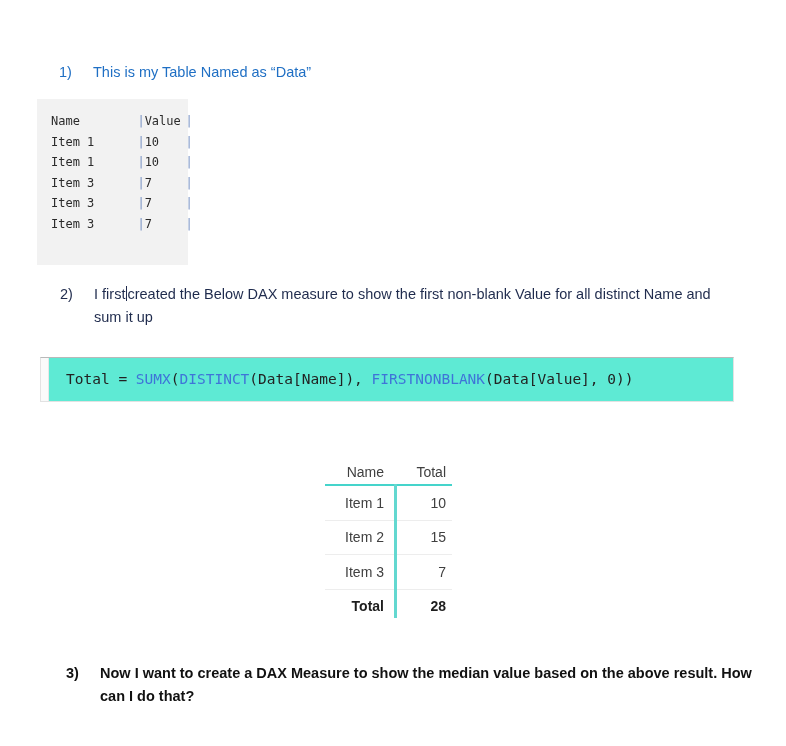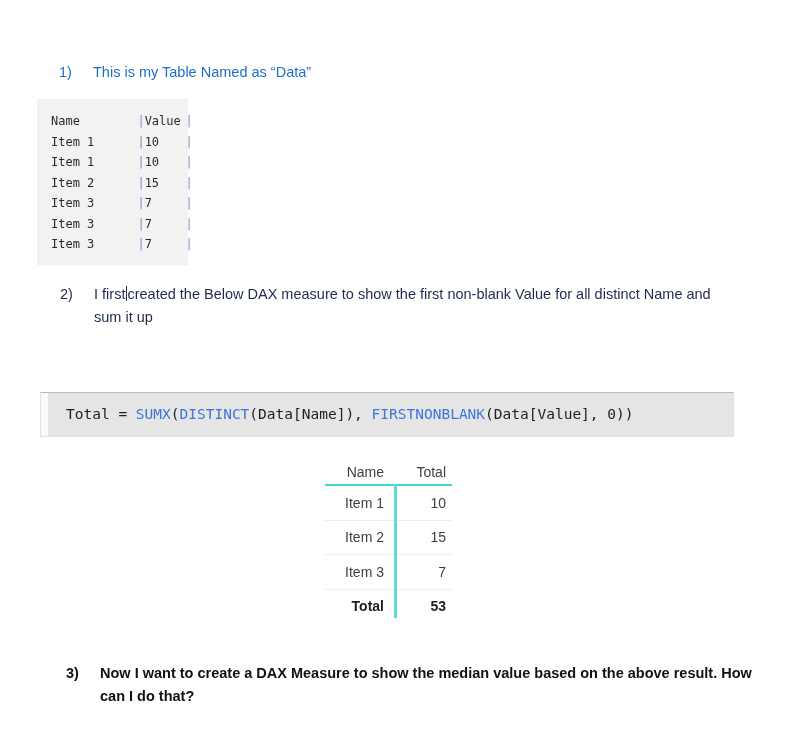--- a/index.html
+++ b/index.html
@@ -115,24 +115,23 @@
   }
 
   
   #formula-box {
     position: absolute;
     left: 40px;
     top: 357px;
     width: 694px;
     height: 45px;
     box-sizing: border-box;
-    background: #e5e5e5;
+    background: #5eead4;
     border: 1px solid #e2e2e2;
     border-top: 1px solid #b9b9b9;
-    margin-top: 35px;
   }
   #formula-gutter {
     position: absolute;
     left: 0;
     top: 0;
     width: 8px;
     height: 100%;
     background: #fafafa;
     border-right: 1px solid #e7e7e7;
     box-sizing: border-box;
@@ -206,21 +205,20 @@
   <span class="list-body"><span>This is my Table Named as </span><span class="strong-blue">“Data”</span></span>
 </div>
 
 <div id="data-block">
   <div class="drow"><span class="cell-name">Name</span><span class="pipe">|</span><span class="cell-val">Value</span><span class="pipe">|</span></div>
 
   <div class="drow"><span class="cell-name">Item 1</span><span class="pipe">|</span><span class="cell-val">10</span><span class="pipe">|</span></div>
 
   <div class="drow"><span class="cell-name">Item 1</span><span class="pipe">|</span><span class="cell-val">10</span><span class="pipe">|</span></div>
 
-  <div class="drow"><span class="cell-name">Item 2</span><span class="pipe">|</span><span class="cell-val">15</span><span class="pipe">|</span></div>
 
   <div class="drow"><span class="cell-name">Item 3</span><span class="pipe">|</span><span class="cell-val">7</span><span class="pipe">|</span></div>
 
   <div class="drow"><span class="cell-name">Item 3</span><span class="pipe">|</span><span class="cell-val">7</span><span class="pipe">|</span></div>
 
   <div class="drow"><span class="cell-name">Item 3</span><span class="pipe">|</span><span class="cell-val">7</span><span class="pipe">|</span></div>
 </div>
 
 <div class="list-item" id="item2">
   <span class="list-marker">2)</span>
@@ -244,21 +242,21 @@
   <div class="rt-row">
     <div class="rt-c1">Item 2</div>
     <div class="rt-c2">15</div>
   </div>
   <div class="rt-row">
     <div class="rt-c1">Item 3</div>
     <div class="rt-c2">7</div>
   </div>
   <div class="rt-row rt-total">
     <div class="rt-c1">Total</div>
-    <div class="rt-c2">53</div>
+    <div class="rt-c2">28</div>
   </div>
 </div>
 <div id="result-divider"></div>
 
 <div class="list-item" id="item3">
   <span class="list-marker">3)</span>
   <span class="list-body"><span>Now I want to create a DAX Measure to show the median value based on the above result.</span> <span>How can I do that?</span></span>
 </div>
 
 </body></html>

